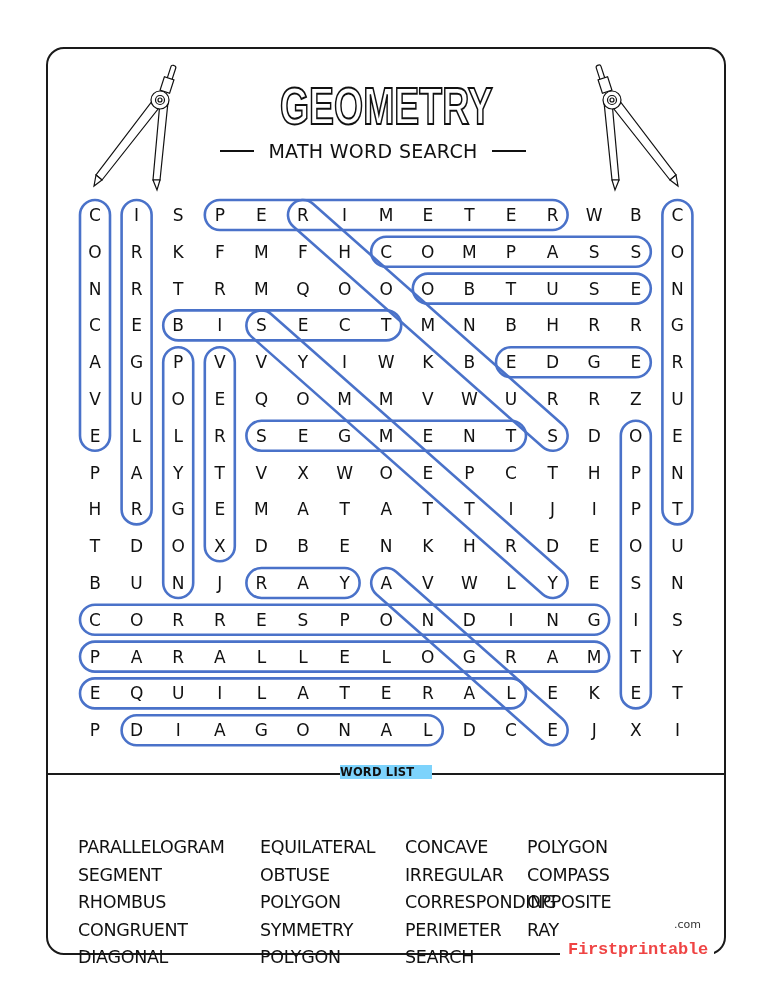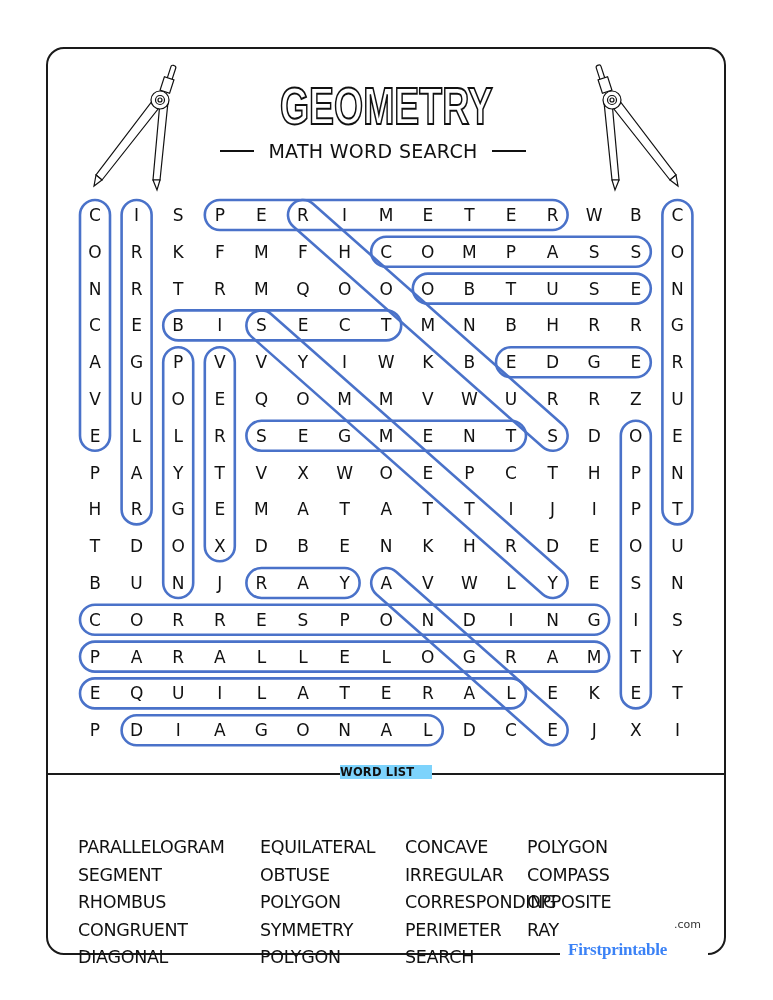--- a/index.html
+++ b/index.html
@@ -9,21 +9,21 @@
   .subtitle-row { position:absolute; top:140px; left:0; width:746px; display:flex; justify-content:center; align-items:center; gap:14px; }
   .subtitle-row .dash { width:34px; height:2px; background:#111; }
   .subtitle { font-family:"DejaVu Sans", sans-serif; font-size:19px; color:#111; letter-spacing:0.3px; }
   .compass { position:absolute; top:62px; }
   .grid-svg { position:absolute; left:0; top:0; }
   .letter { font-family:"DejaVu Sans", sans-serif; font-size:17px; fill:#111; }
   .wordlist-divider { position:absolute; top:773px; left:46px; width:680px; height:2px; background:#1a1a1a; }
   .wordlist-label { position:absolute; top:765px; left:340px; width:92px; background:#7dd3fc; font-size:11.5px; font-weight:bold; color:#111; letter-spacing:0.2px; }
   .words { position:absolute; top:836px; left:78px; display:grid; grid-template-columns:182px 145px 122px 180px; row-gap:5px; }
   .word { font-size:17.5px; line-height:22.5px; color:#111; white-space:nowrap; font-family:"DejaVu Sans", sans-serif; letter-spacing:-0.3px; }
-  .brand { position:absolute; top:940px; left:562px; background:#fff; padding:0 6px; font-weight:bold; font-size:17px; color:#3b82f6; font-family:Liberation Serif, serif; letter-spacing:-0.2px;}
+  .brand { position:absolute; top:940px; left:562px; background:#fff; padding:0 6px; font-weight:bold; font-size:17px; color:#ef4444; font-family:Liberation Mono, monospace; letter-spacing:-0.2px;}
   .brand-dom { position:absolute; top:918px; left:674px; font-size:11px; color:#333; }
   .frame-cover { position:absolute; top:944px; left:560px; width:148px; height:14px; background:#fff; }
 </style>
 </head>
 <body>
 
 <div class="frame"></div>
 
 <svg class="compass" style="left:90px;" width="100" height="130" viewBox="0 0 100 130">
   <g fill="#fff" stroke="#111" stroke-width="1.2">

